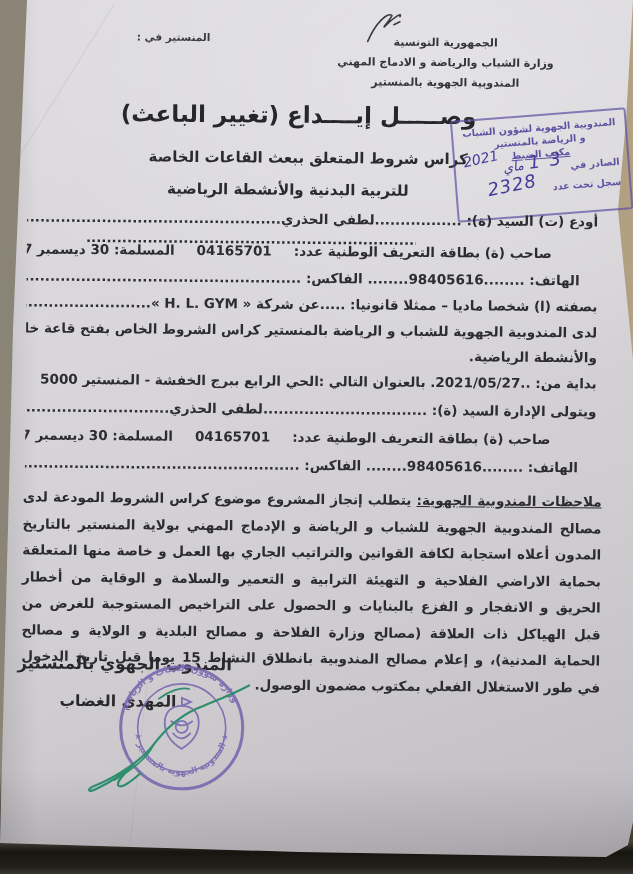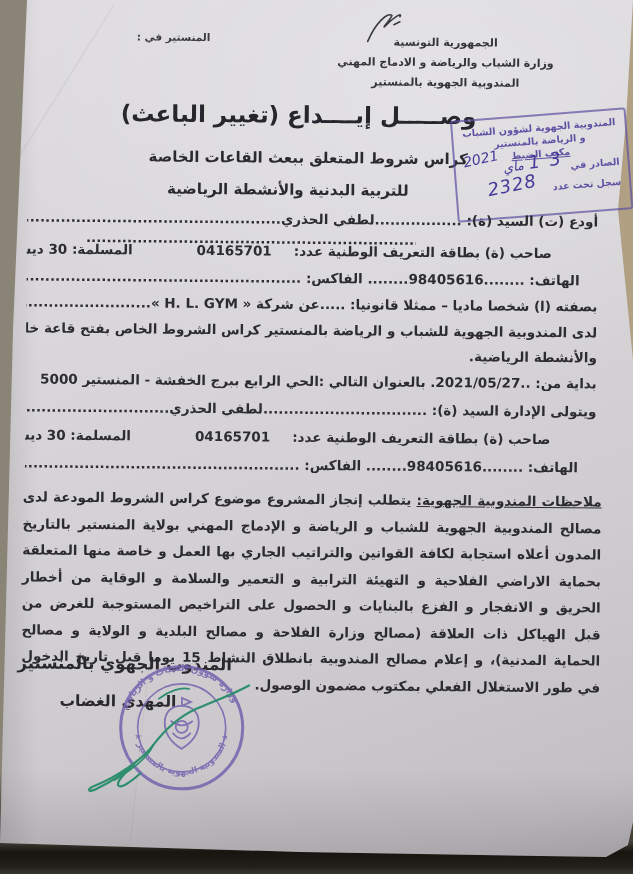--- a/index.html
+++ b/index.html
@@ -66,21 +66,21 @@
   .hand.regnum{position:absolute;right:92px;top:-4px;font-size:18px;transform:rotate(-7deg);letter-spacing:1px;}
   .reg-printed-r{position:absolute;right:8px;top:1px;}
 
   
   .line{position:absolute;right:36px;left:26px;direction:rtl;text-align:right;
     font-size:13.5px;font-weight:700;color:#2c2c31;white-space:nowrap;overflow:hidden;}
   .latin{direction:ltr;unicode-bidi:isolate;}
   .dots-cont{position:absolute;left:85px;width:330px;overflow:hidden;white-space:nowrap;
     font-size:13.5px;font-weight:700;color:#2c2c31;}
   .id-row{display:flex;flex-direction:row;gap:22px;padding-right:46px;}
-  .id-row .num{direction:ltr;unicode-bidi:isolate;margin-left:42px;}
+  .id-row .num{direction:ltr;unicode-bidi:isolate;}
   .pad20{padding-right:18px;}
 
   .notes{position:absolute;left:24px;right:30px;top:486px;direction:rtl;text-align:justify;
     font-size:13.5px;font-weight:700;line-height:26.5px;color:#2b2b30;}
   .notes .label{text-decoration:underline;font-weight:800;}
 
   .sign-title{position:absolute;left:20px;top:656px;width:215px;text-align:center;direction:rtl;
     font-size:16.5px;font-weight:800;color:#28282d;}
   .sign-name{position:absolute;left:46px;top:694px;width:150px;text-align:center;direction:rtl;
     font-size:15.5px;font-weight:800;color:#28282d;}

